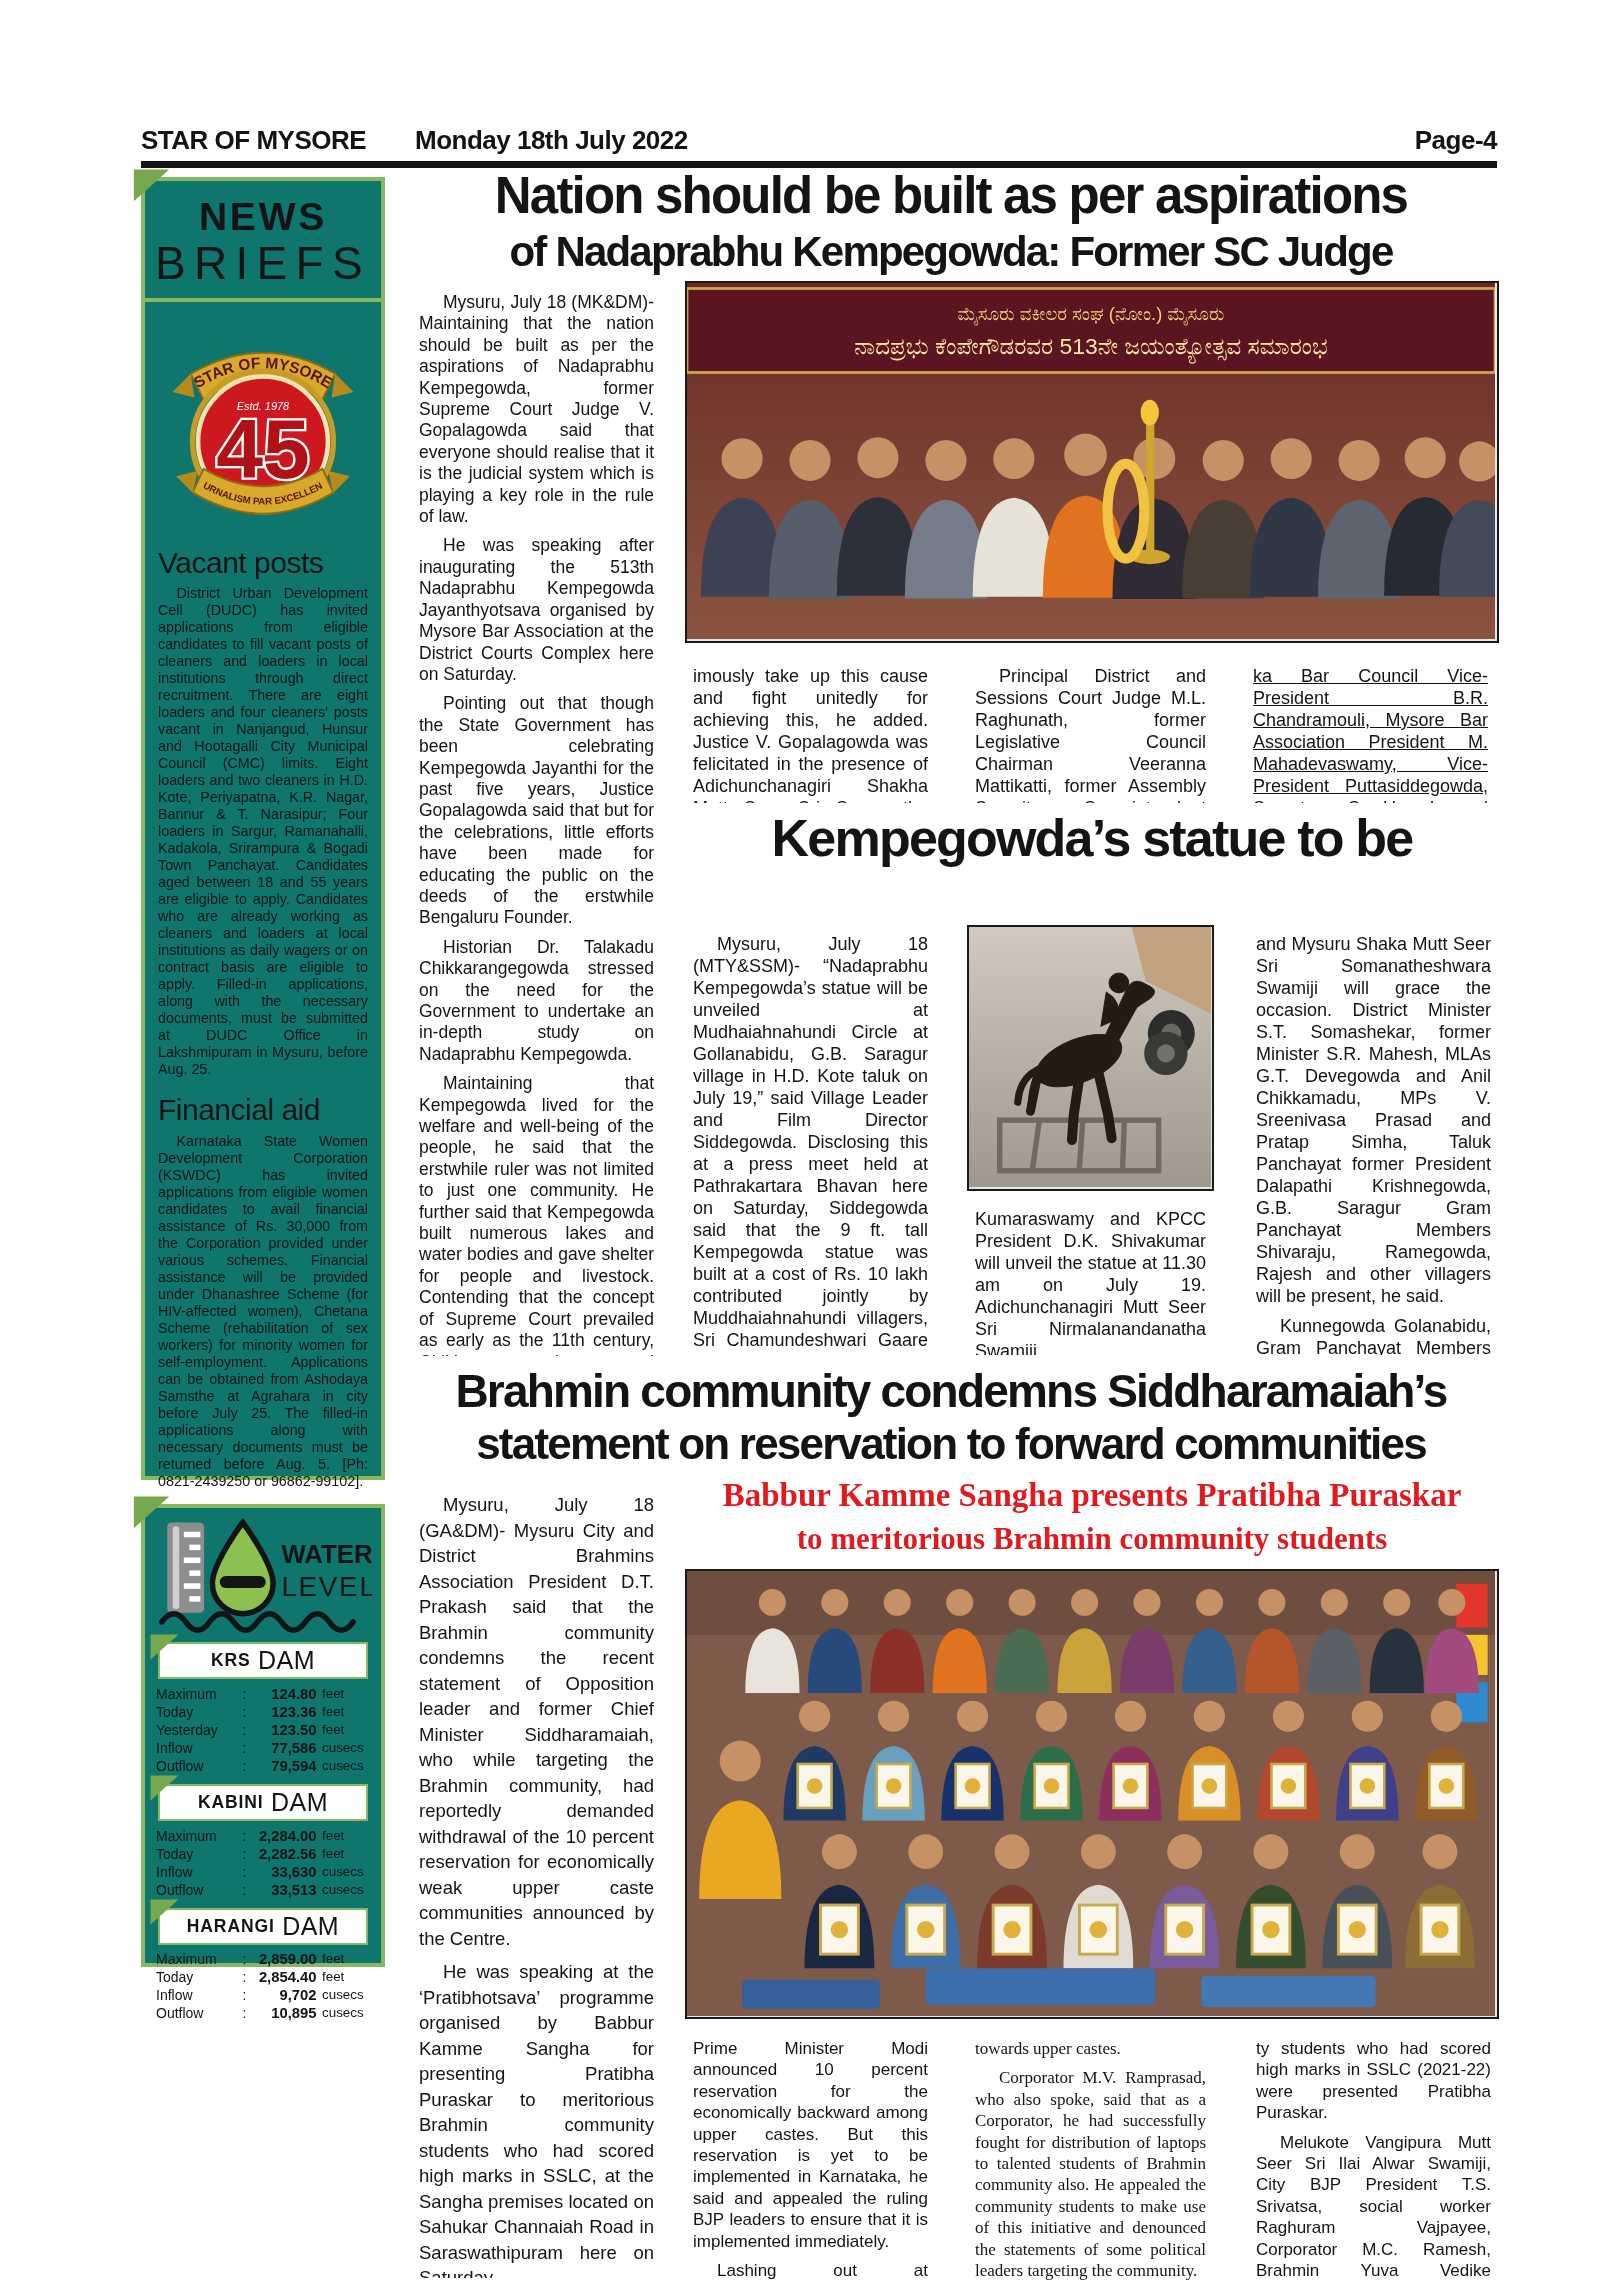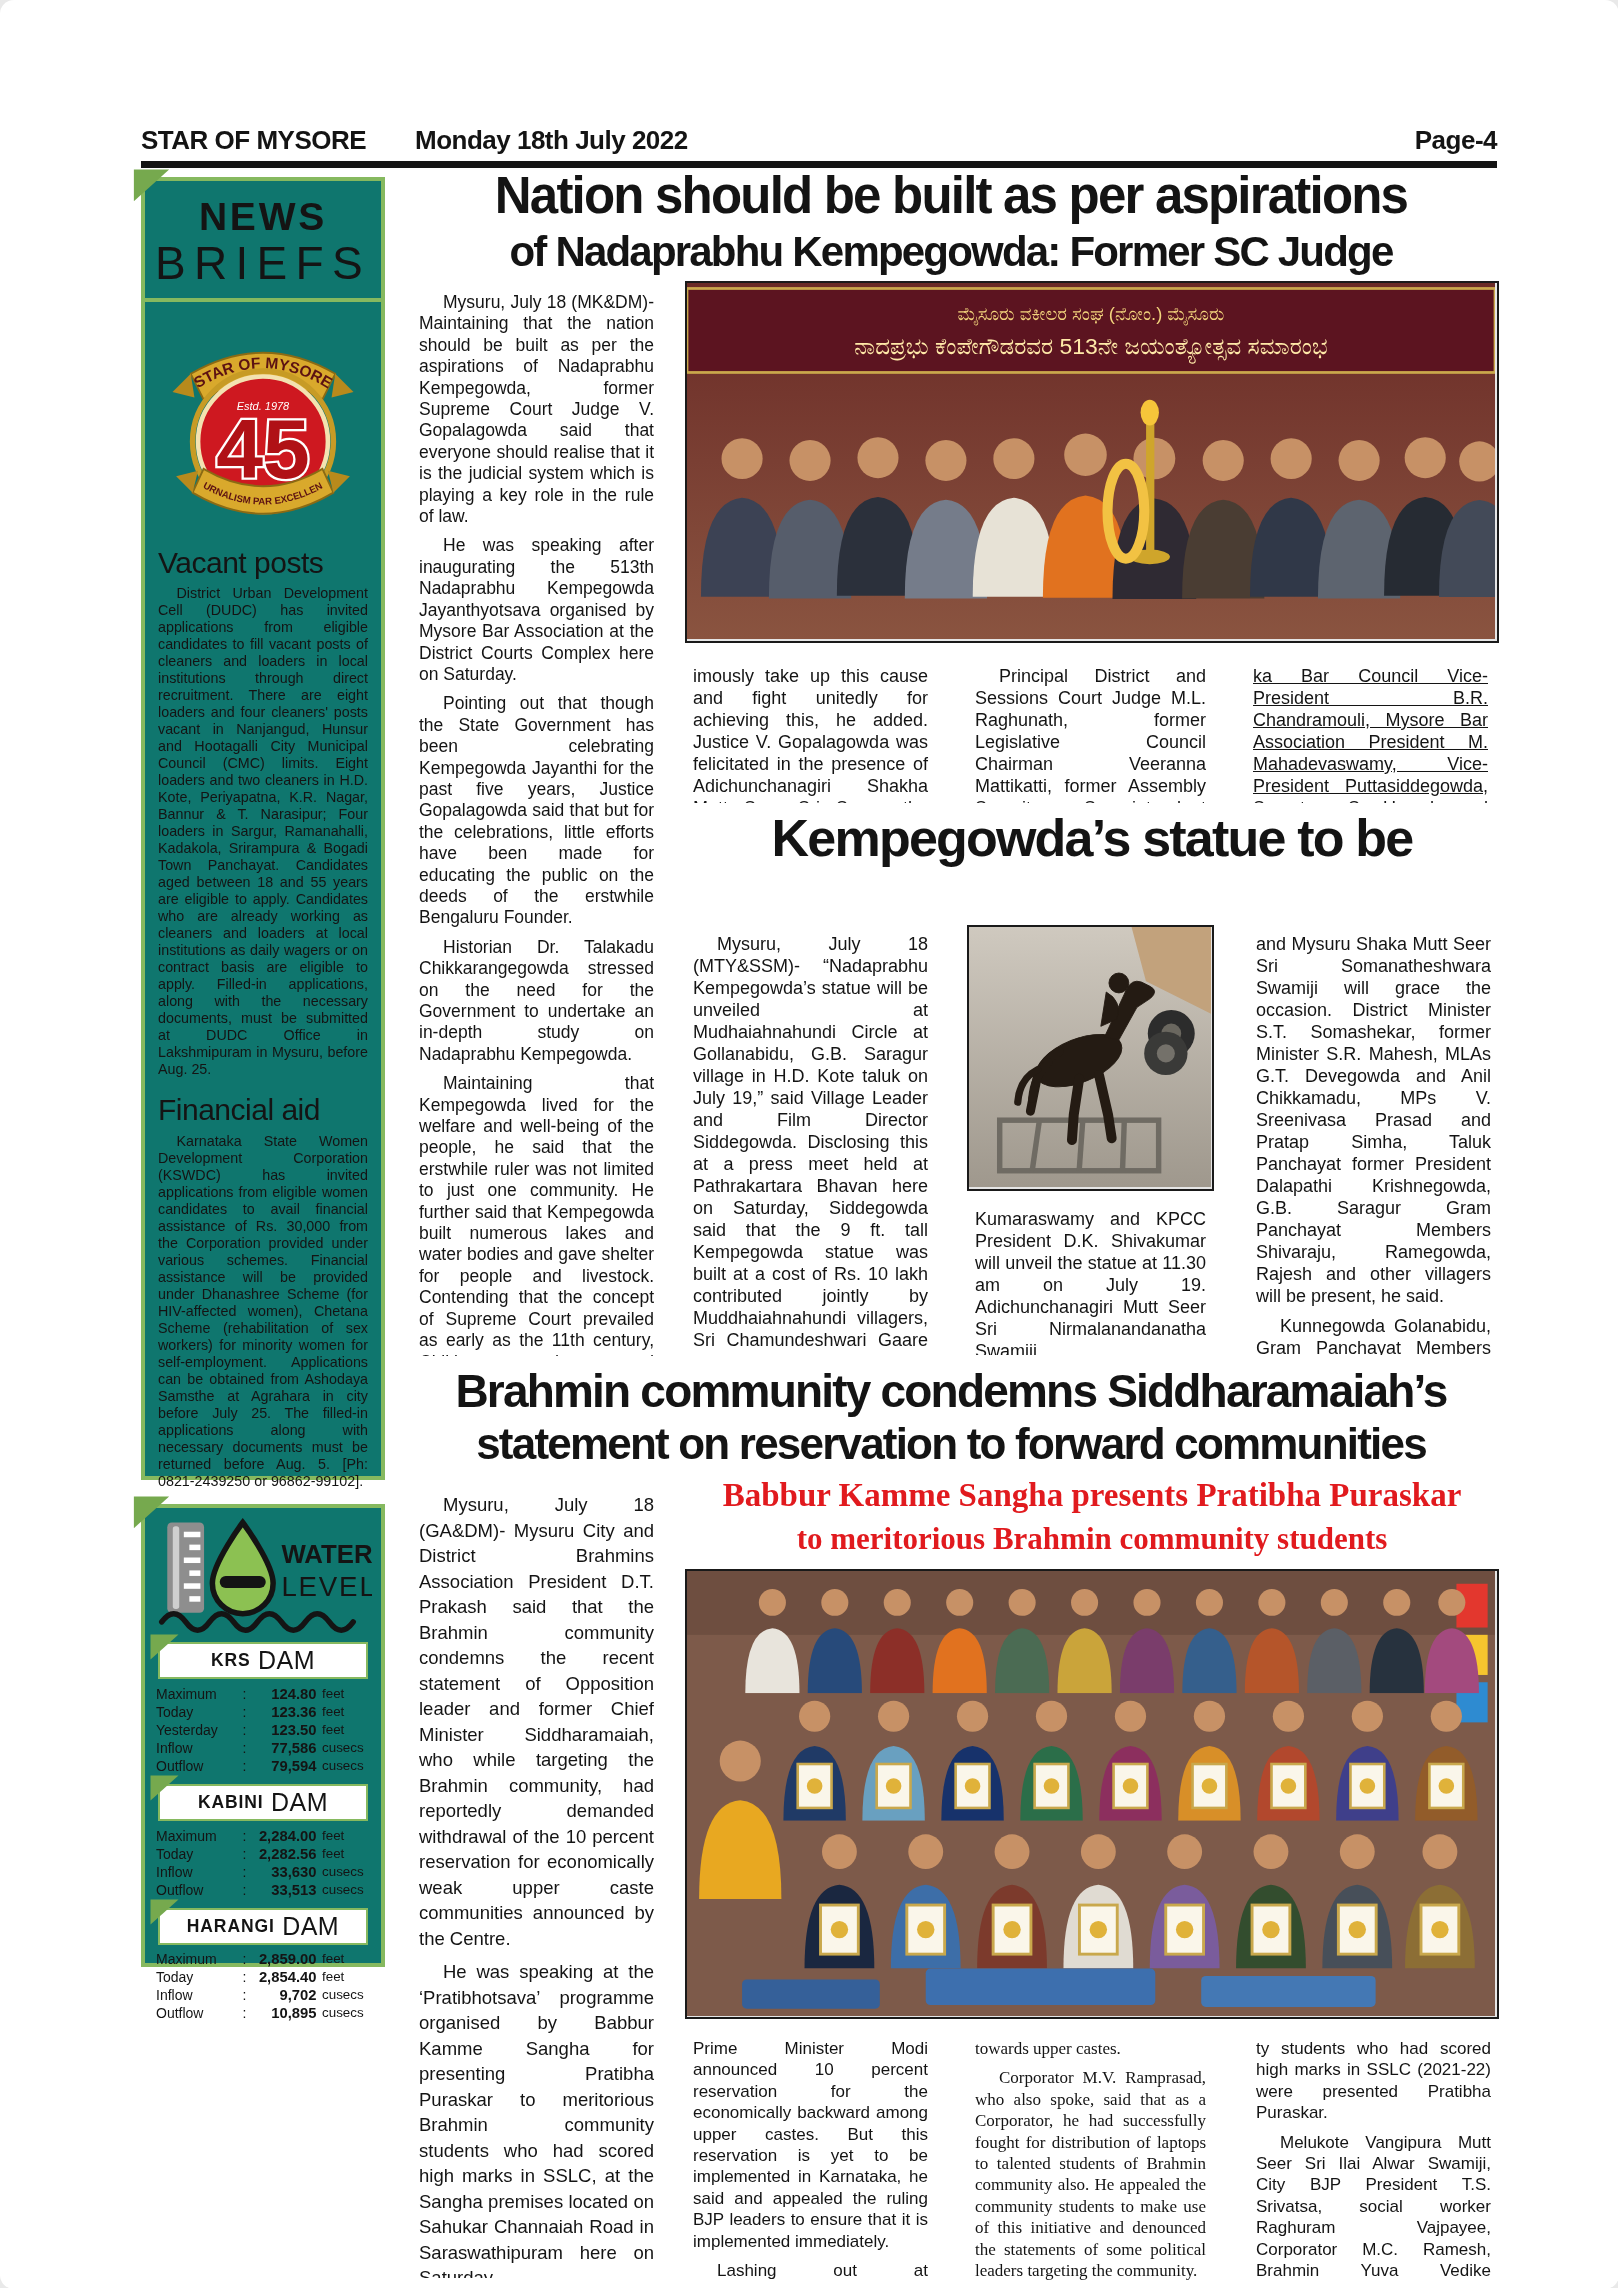--- a/index.html
+++ b/index.html
@@ -1,17 +1,17 @@
 <!DOCTYPE html>
 <html style="font-size:14.8px"><head>
 <meta charset="utf-8">
 <style>
   html,body{margin:0;padding:0;background:#e9e9e9;}
   #page{position:relative;width:1619px;height:2289px;background:#ffffff;
-        font-family:"Liberation Sans",sans-serif;color:#141414;overflow:hidden;margin:0 auto;border-radius:14px;}
+        font-family:"Liberation Sans",sans-serif;color:#141414;overflow:hidden;margin:0 auto;}
   .abs{position:absolute;}
   
   .mast{font-weight:bold;font-size:26px;letter-spacing:-0.5px;}
   .rule{background:#141414;height:6.5px;}
   
   .gbox{border:4.6px solid #86B95F;background:#0f766e;box-sizing:border-box;}
   .flag{position:absolute;width:39px;height:39px;}
   .flag svg{display:block;}
   
   .news-head{padding:14.8px 5.5px 9.2px;border-bottom:4.6px solid #86B95F;text-align:center;}

